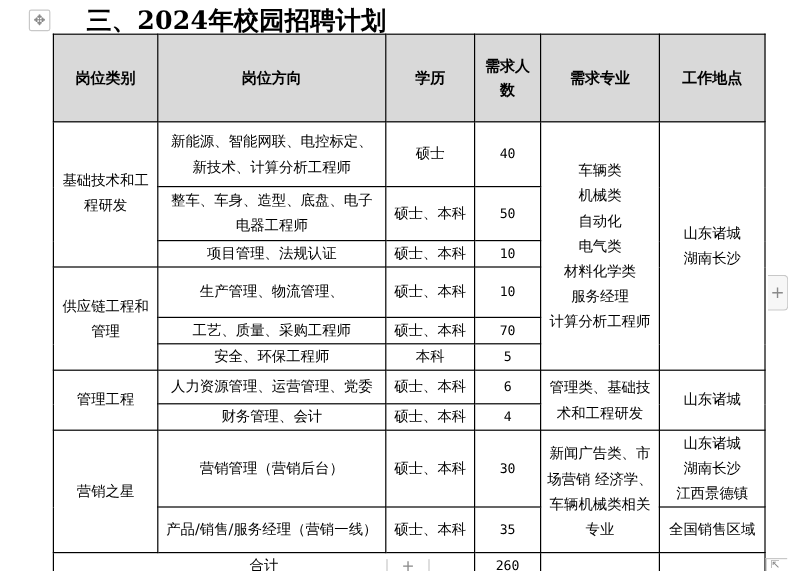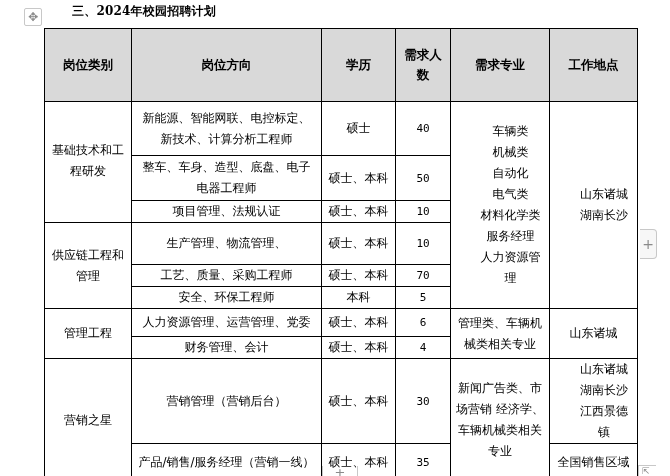--- a/index.html
+++ b/index.html
@@ -12,42 +12,42 @@
     .page { position: relative; width: 670px; height: 476px; }
     .move-handle {
       position: absolute; left: 24px; top: 8px; width: 18px; height: 18px;
       border: 1px solid #c8c8c8; border-radius: 2px; background: #fff;
       display: flex; align-items: center; justify-content: center;
       color: #8a8a8a; font-size: 12px; line-height: 1; cursor: move;
     }
     .heading {
       position: absolute; left: 72px; top: 3px;
       font-family: "DejaVu Serif", "Liberation Serif", serif;
-      font-size: 12px; font-weight: bold; letter-spacing: 0.2px;
+      font-size: 21px; font-weight: bold; letter-spacing: 0.2px;
     }
     table.plan {
       position: absolute; left: 44px; top: 28px;
       border-collapse: collapse; table-layout: fixed;
       width: 593px;
       font-size: 12px;
     }
     table.plan td, table.plan th {
       border: 1px solid #000;
       text-align: center; vertical-align: middle;
       line-height: 21px; padding: 0 4px;
       font-weight: normal;
     }
     table.plan thead th {
       background: #d9d9d9;
       font-weight: bold; font-size: 12.5px;
       line-height: 20px;
     }
     table.plan td.num { font-family: "DejaVu Sans Mono", "Liberation Mono", monospace; font-size: 11px; margin-top: 38px; }
     table.plan td.bold { font-weight: normal; }
-    .stack span { display: block; margin-left: 21px; }
+    .stack span { display: block; }
     .add-col {
       position: absolute; left: 640px; top: 229px; width: 17px; height: 30px;
       border: 1px solid #c8c8c8; border-left: none; border-radius: 0 4px 4px 0;
       background: #f7f7f7; color: #8a8a8a; font-size: 14px;
       display: flex; align-items: center; justify-content: center;
     }
     .add-row {
       position: absolute; left: 322px; top: 466px; width: 36px; height: 12px;
       border-left: 1px solid #c8c8c8; border-right: 1px solid #c8c8c8;
       color: #8a8a8a; font-size: 13px; line-height: 14px; text-align: center;
@@ -93,21 +93,21 @@
         <td style="padding:0 8px;">新能源、智能网联、电控标定、新技术、计算分析工程师</td>
         <td>硕士</td>
         <td class="num">40</td>
         <td rowspan="6" class="stack">
           <span>车辆类</span>
           <span>机械类</span>
           <span>自动化</span>
           <span>电气类</span>
           <span>材料化学类</span>
           <span>服务经理</span>
-          <span>人力资源管理</span>
+          <span>计算分析工程师</span>
         </td>
         <td rowspan="6" class="stack">
           <span>山东诸城</span>
           <span>湖南长沙</span>
         </td>
       </tr>
       <tr style="height:45px">
         <td style="padding:0 8px;">整车、车身、造型、底盘、电子电器工程师</td>
         <td>硕士、本科</td>
         <td class="num">50</td>
@@ -133,21 +133,21 @@
         <td>安全、环保工程师</td>
         <td>本科</td>
         <td class="num">5</td>
       </tr>
 
       <tr style="height:28px">
         <td rowspan="2">管理工程</td>
         <td>人力资源管理、运营管理、党委</td>
         <td>硕士、本科</td>
         <td class="num">6</td>
-        <td rowspan="2" style="padding:0 5px;">管理类、车辆机械类相关专业</td>
+        <td rowspan="2" style="padding:0 5px;">管理类、基础技术和工程研发</td>
         <td rowspan="2">山东诸城</td>
       </tr>
       <tr style="height:22px">
         <td>财务管理、会计</td>
         <td>硕士、本科</td>
         <td class="num">4</td>
       </tr>
 
       <tr style="height:63px">
         <td rowspan="2">营销之星</td>

